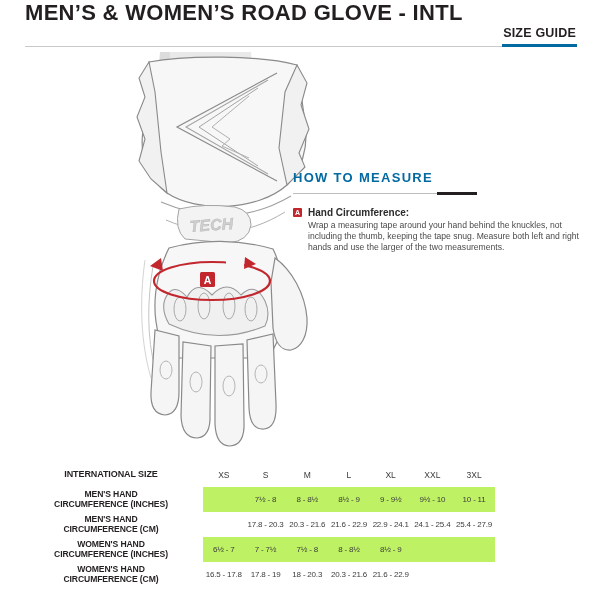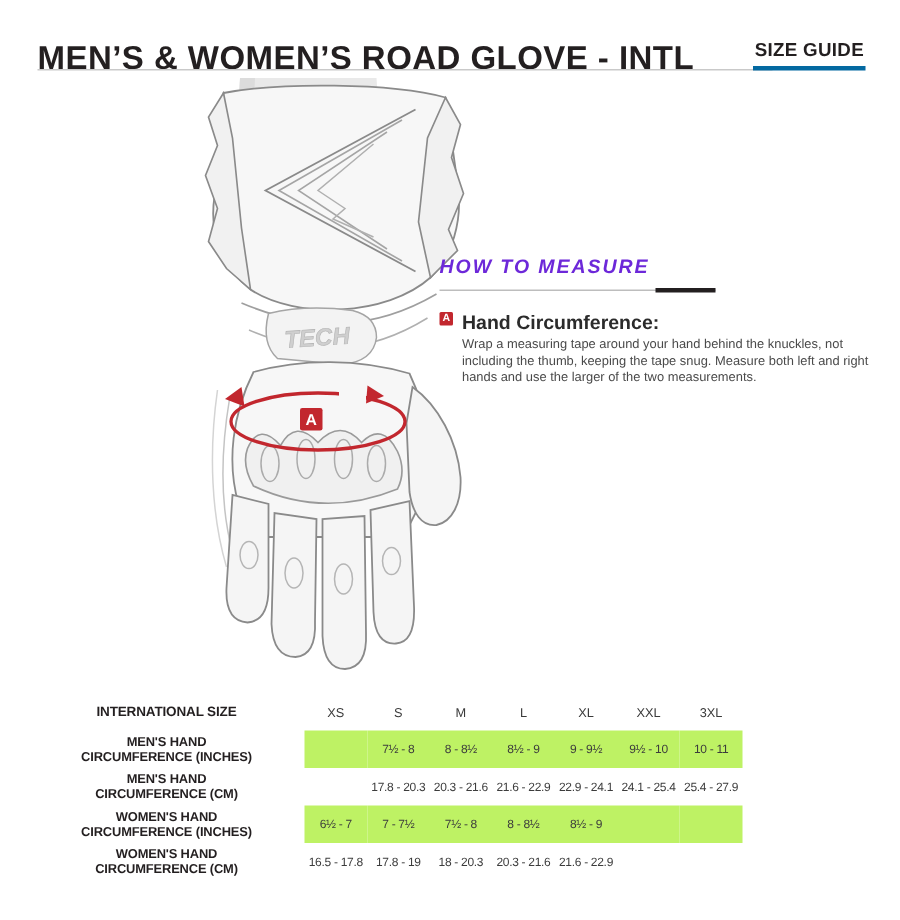--- a/index.html
+++ b/index.html
@@ -1,40 +1,40 @@
 <!DOCTYPE html>
 <html><head>
 <meta charset="utf-8">
 <style>
   * { margin:0; padding:0; box-sizing:border-box; }
   html,body { width:600px; height:613px; background:#ffffff;
               font-family:"Liberation Sans", sans-serif; color:#231f20; }
   .page { position:relative; width:600px; height:613px; overflow:hidden; background:#fff; }
 
   
-  .page-title { position:absolute; left:25px; top:26px; font-size:22px; font-weight:bold;
+  .page-title { position:absolute; left:25px; top:0; font-size:22px; font-weight:bold;
                 letter-spacing:.3px; white-space:nowrap; }
   .header-rule { position:absolute; left:25px; top:46px; width:490px; height:1px; background:#c9c9c9; }
   .size-guide { position:absolute; right:23px; top:26px; font-size:12.5px; font-weight:bold;
                 letter-spacing:.2px; padding:0 1px 4px 1px; border-bottom:3px solid #0369a1; }
 
   
   .glove-wrap { position:absolute; left:108px; top:52px; width:224px; height:408px; }
   .glove-wrap svg { width:100%; height:100%; }
 
   
   .measure { position:absolute; left:293px; top:170px; width:292px; }
-  .measure h2 { font-size:13px; font-weight:bold; letter-spacing:1.3px; color:#6d28d9;font-style:italic; }
+  .measure h2 { font-size:13px; font-weight:bold; letter-spacing:1.3px; color:#0369a1; }
   .measure-rule { position:relative; width:184px; height:3px; margin:7px 0 12px 0; }
   .measure-rule .thin { position:absolute; left:0; top:1px; width:184px; height:1px; background:#bdbdbd; }
   .measure-rule .dark { position:absolute; right:0; top:0; width:40px; height:3px; background:#231f20; }
   .measure-item { display:flex; align-items:flex-start; }
   .abadge { flex:0 0 auto; width:9px; height:9px; background:#c2272e; color:#fff; font-size:7px;
             font-weight:bold; line-height:9px; text-align:center; margin:1px 6px 0 0; border-radius:1px; }
-  .mi-title { font-size:13px; font-weight:bold; color:#2b2b2b; margin-bottom:2px; }
+  .mi-title { font-size:10px; font-weight:bold; color:#2b2b2b; margin-bottom:2px; }
   .mi-body  { font-size:8.6px; line-height:10.8px; color:#4a4a4a; width:274px; }
 
   
   .size-table { position:absolute; left:25px; top:463px; width:470px;
                 display:grid; grid-template-columns:178px repeat(7, 41.71px);
                 grid-template-rows:24px repeat(4, 25px); }
   .cell { display:flex; align-items:center; justify-content:center; font-size:8px;
           color:#3c3c3c; letter-spacing:-.2px; white-space:nowrap; overflow:visible; }
   .cell.colhead { font-size:8.5px; color:#3a3a3a; letter-spacing:0; }
   .cell.labelcell { flex-direction:column; align-items:center; justify-content:center;

